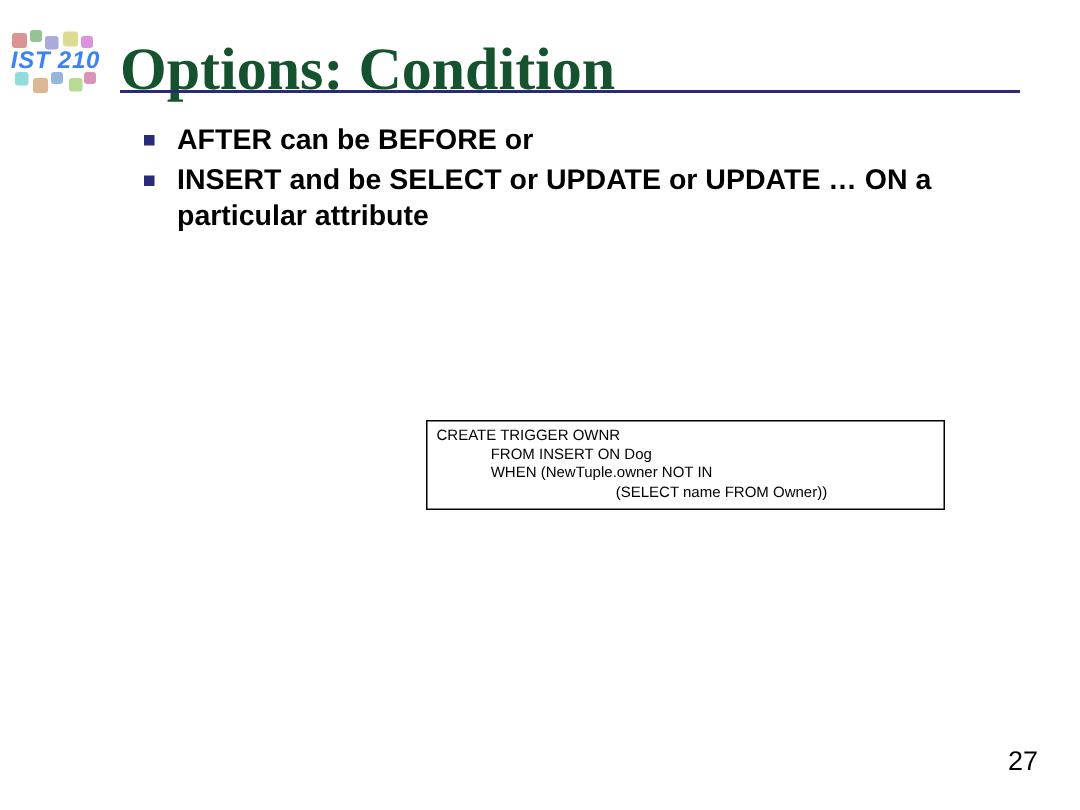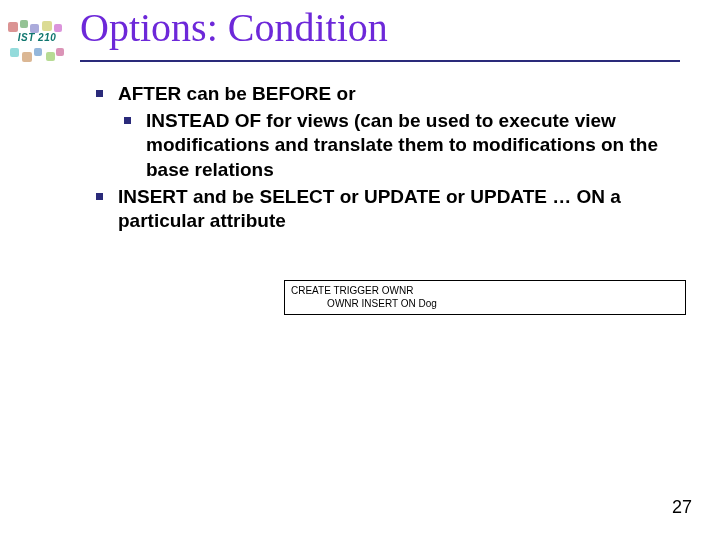--- a/index.html
+++ b/index.html
@@ -28,22 +28,22 @@
   }
   .logo-label {
     position: absolute;
     left: 0;
     top: 14px;
     width: 62px;
     text-align: center;
     font-family: "Comic Sans MS", cursive, sans-serif;
     font-weight: bold;
     font-style: italic;
-    font-size: 10px;
-    color: #0f766e;
+    font-size: 16px;
+    color: #3b82f6;
     letter-spacing: 0.5px;
     z-index: 2;
   }
   .logo-bg {
     position: absolute;
     left: 0; top: 0; width: 62px; height: 50px;
     z-index: 1;
   }
   .logo-bg span {
     position: absolute;
@@ -56,25 +56,25 @@
   .b4 { left:36px; top:3px; width:10px; height:10px; background:#cc6; }
   .b5 { left:48px; top:6px; width:8px; height:8px; background:#c6c; }
   .b6 { left:4px; top:30px; width:9px; height:9px; background:#6cc; }
   .b7 { left:16px; top:34px; width:10px; height:10px; background:#c96; }
   .b8 { left:28px; top:30px; width:8px; height:8px; background:#69c; }
   .b9 { left:40px; top:34px; width:9px; height:9px; background:#9c6; }
   .b10{ left:50px; top:30px; width:8px; height:8px; background:#c69; }
   .title {
     position: absolute;
     left: 80px;
-    top: 4px;
+    top: 22px;
     font-family: "Times New Roman", Times, serif;
     font-size: 40px;
-    color: #6d28d9;
-    font-weight: 400;
+    color: #14532d;
+    font-weight: 700;
   }
   .title-underline {
     position: absolute;
     left: 80px;
     top: 60px;
     width: 600px;
     height: 2px;
     background: #2a2a7a;
   }
   .body {
@@ -111,21 +111,21 @@
     left: 34px;
     top: 8px;
     width: 7px;
     height: 7px;
     background: #2a2a7a;
   }
   .codebox {
     position: absolute;
     left: 284px;
     top: 280px;
-    width: 402px;
+    width: 346px;
     border: 1px solid #000;
     padding: 4px 6px 4px 6px;
     font-family: Tahoma, Verdana, sans-serif;
     font-size: 10px;
     line-height: 1.25;
     box-sizing: border-box;
   }
   .codebox div { white-space: pre; }
   .pagenum {
     position: absolute;
@@ -154,24 +154,25 @@
         <span class="b10"></span>
     </div>
     <div class="logo-label">IST 210</div>
   </div>
 
   <div class="title">Options: Condition</div>
   <div class="title-underline"></div>
 
   <div class="body">
     <div class="lvl1">AFTER can be BEFORE or</div>
-    <div class="lvl2">INSTEAD OF for views (can be used to execute view modifications and translate them to modifications on the base relations</div>
     <div class="lvl1">INSERT and be SELECT or UPDATE or UPDATE … ON a particular attribute</div>
   </div>
 
   <div class="codebox">
     <div>CREATE TRIGGER OWNR</div>
-    <div>             OWNR INSERT ON Dog</div>
+    <div>             FROM INSERT ON Dog</div>
+    <div>             WHEN (NewTuple.owner NOT IN</div>
+    <div>                                           (SELECT name FROM Owner))</div>
   </div>
 
   <div class="pagenum">27</div>
 
 </div>
 
 </body></html>

